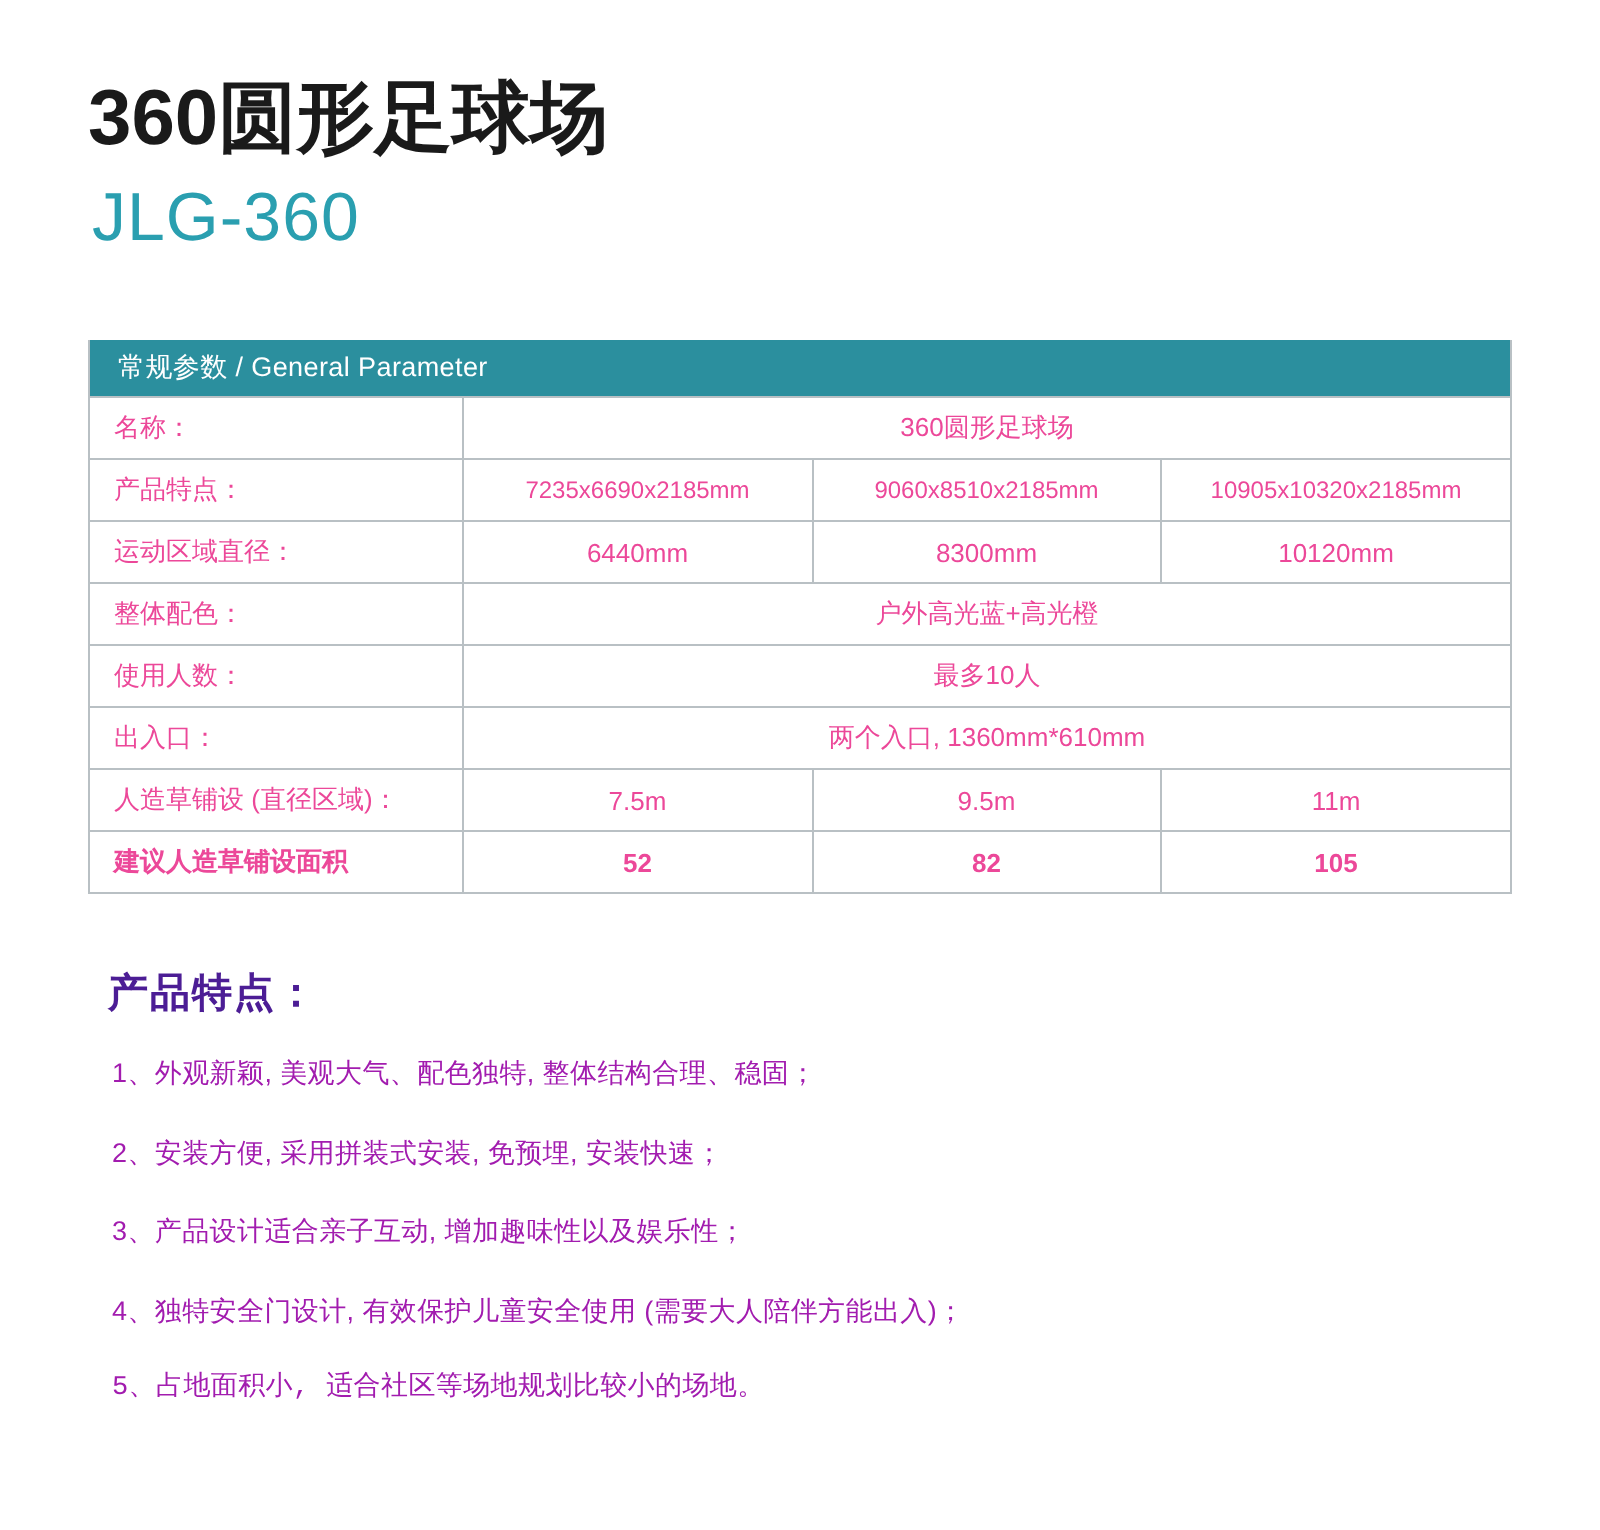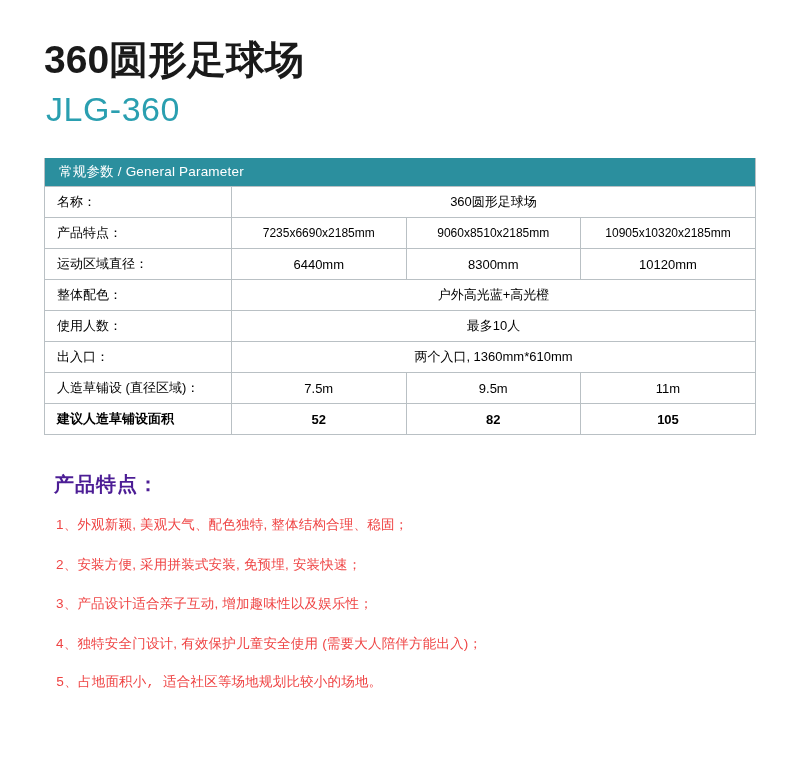--- a/index.html
+++ b/index.html
@@ -36,21 +36,21 @@
   .sub-title {
     font-size: 34px;
     color: #2a9fb0;
     font-weight: normal;
     letter-spacing: 0.5px;
     line-height: 1.25;
     margin: 6px 0 0 2px;
   }
   
   .table-wrap {
-    margin-top: 28px;
+    margin-top: 40px;
     border: 1px solid #b9c0c4;
     border-top: none;
   }
   .table-header {
     background: #2b8f9e;
     color: #ffffff;
     font-size: 13.5px;
     height: 28px;
     line-height: 28px;
     padding-left: 14px;
@@ -61,21 +61,21 @@
     border-collapse: collapse;
     font-size: 13px;
     table-layout: fixed;
   }
   table.spec td {
     border: 1px solid #b9c0c4;
     height: 26px;
     padding: 2px 6px;
     text-align: center;
     vertical-align: middle;
-    color: #000000;
+    color: #ec4899;
   }
   table.spec td.label {
     text-align: left;
     padding-left: 12px;
     width: 168px;
     white-space: nowrap;
   }
   table.spec td.small {
     font-size: 12px;
   }
@@ -96,21 +96,21 @@
   }
   .features-title {
     color: #4c1d95;
     font-size: 20px;
     font-weight: bold;
     letter-spacing: 1px;
     margin: 0 0 18px 4px;
   }
   .feature-item {
     font-size: 13.5px;
-    color: #ef4444;
+    color: #a21caf;
     margin: 0 0 22px 6px;
     line-height: 1.3;
     letter-spacing: 0.2px;
   }
   .feature-item:last-child {
     margin-bottom: 0;
     font-family: Liberation Mono, monospace;
   }
 </style>
 </head>

